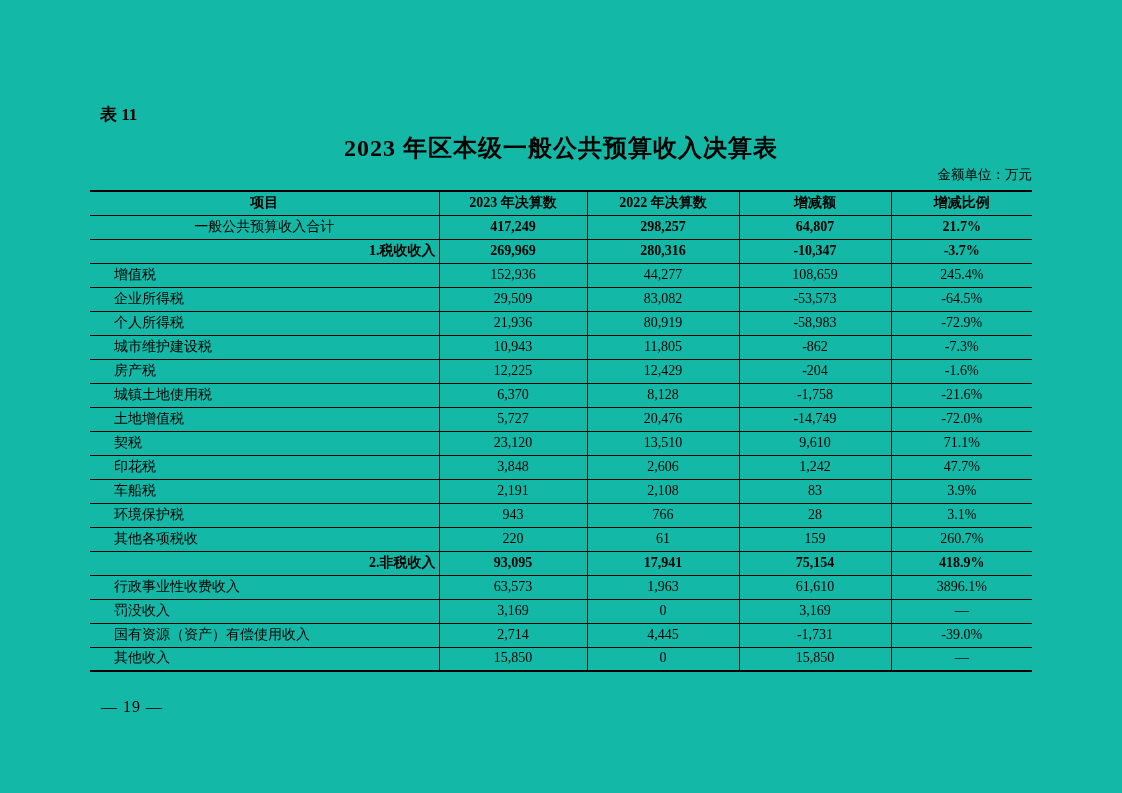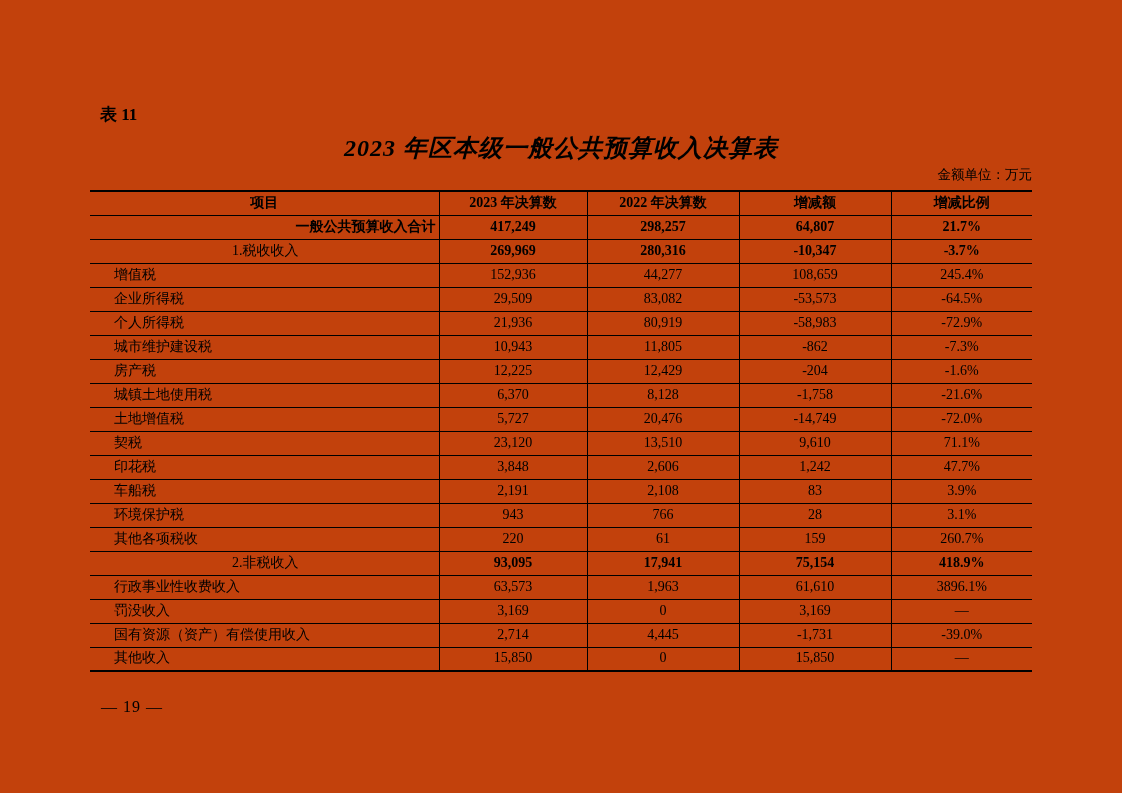--- a/index.html
+++ b/index.html
@@ -9,39 +9,38 @@
   }
   body {
     width: 1122px; height: 793px;
     overflow: hidden;
     font-family: "Liberation Serif", "DejaVu Serif", serif;
     color: #000;
   }
   .page {
     position: relative;
     width: 1122px; height: 793px;
-    background: #c2410c;
+    background: #14b8a6;
     padding-left: 41px;
   }
   .table-label {
     position: absolute;
     left: 100px; top: 103px;
     font-size: 17px;
     font-weight: bold;
   }
   .doc-title {
     position: absolute;
     left: 0; top: 132px;
     width: 1122px;
     margin: 0;
     text-align: center;
     font-size: 24px;
     font-weight: bold;
     letter-spacing: 1px;
-    font-style: italic;
   }
   .unit-note {
     position: absolute;
     left: 90px; top: 166px;
     width: 942px;
     text-align: right;
     font-size: 13.5px;
   }
   table.budget {
     position: absolute;
@@ -65,22 +64,22 @@
   
   table.budget th + th, table.budget td + td {
     border-left: 1.5px solid #000;
   }
   table.budget th {
     font-weight: bold;
     text-align: center;
   }
   td.num { text-align: center; }
   td.num.bold { font-weight: bold; }
-  td.item.total { text-align: right; font-weight: bold; }
-  td.item.section { text-align: center; padding-left: 5px; font-weight: normal; }
+  td.item.total { text-align: center; font-weight: normal; }
+  td.item.section { text-align: right; padding-left: 5px; font-weight: bold; }
   td.item.sub { text-align: left; padding-left: 24px; }
   .page-footer {
     position: absolute;
     left: 101px; top: 698px;
     font-size: 16px;
     letter-spacing: 1px;
   }
 </style>
 </head>
 <body>

